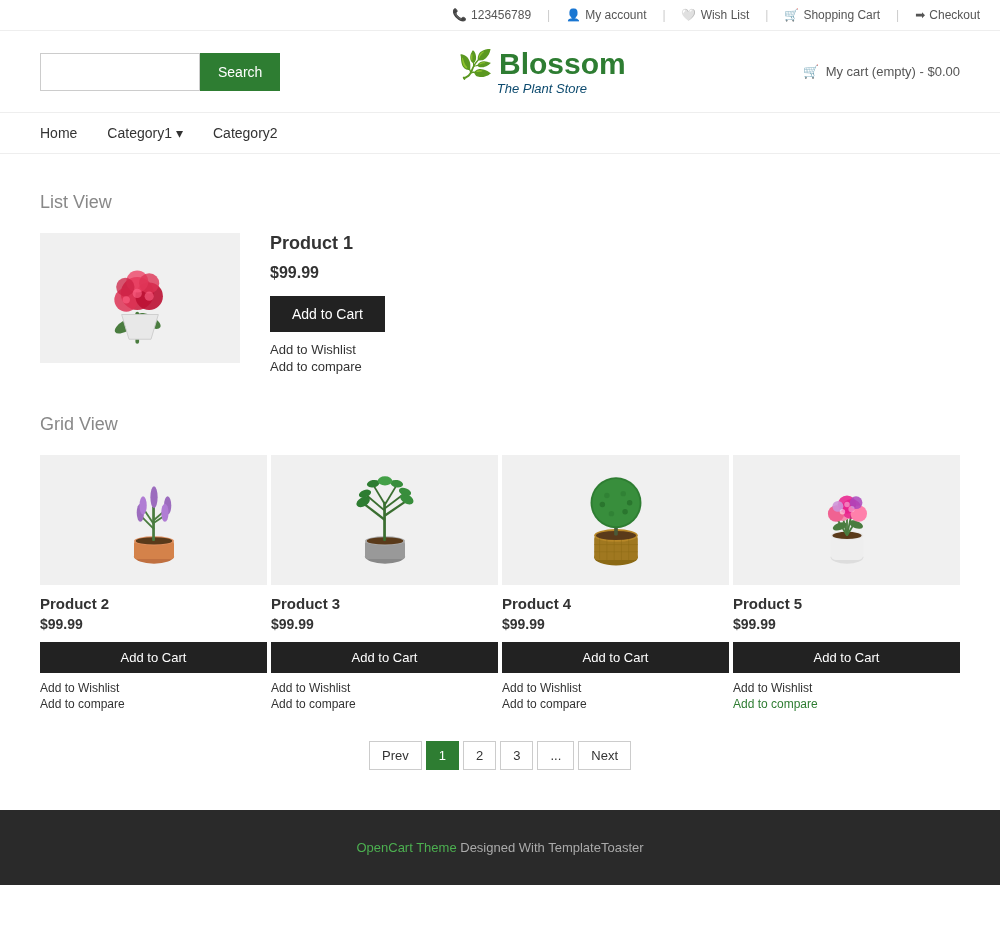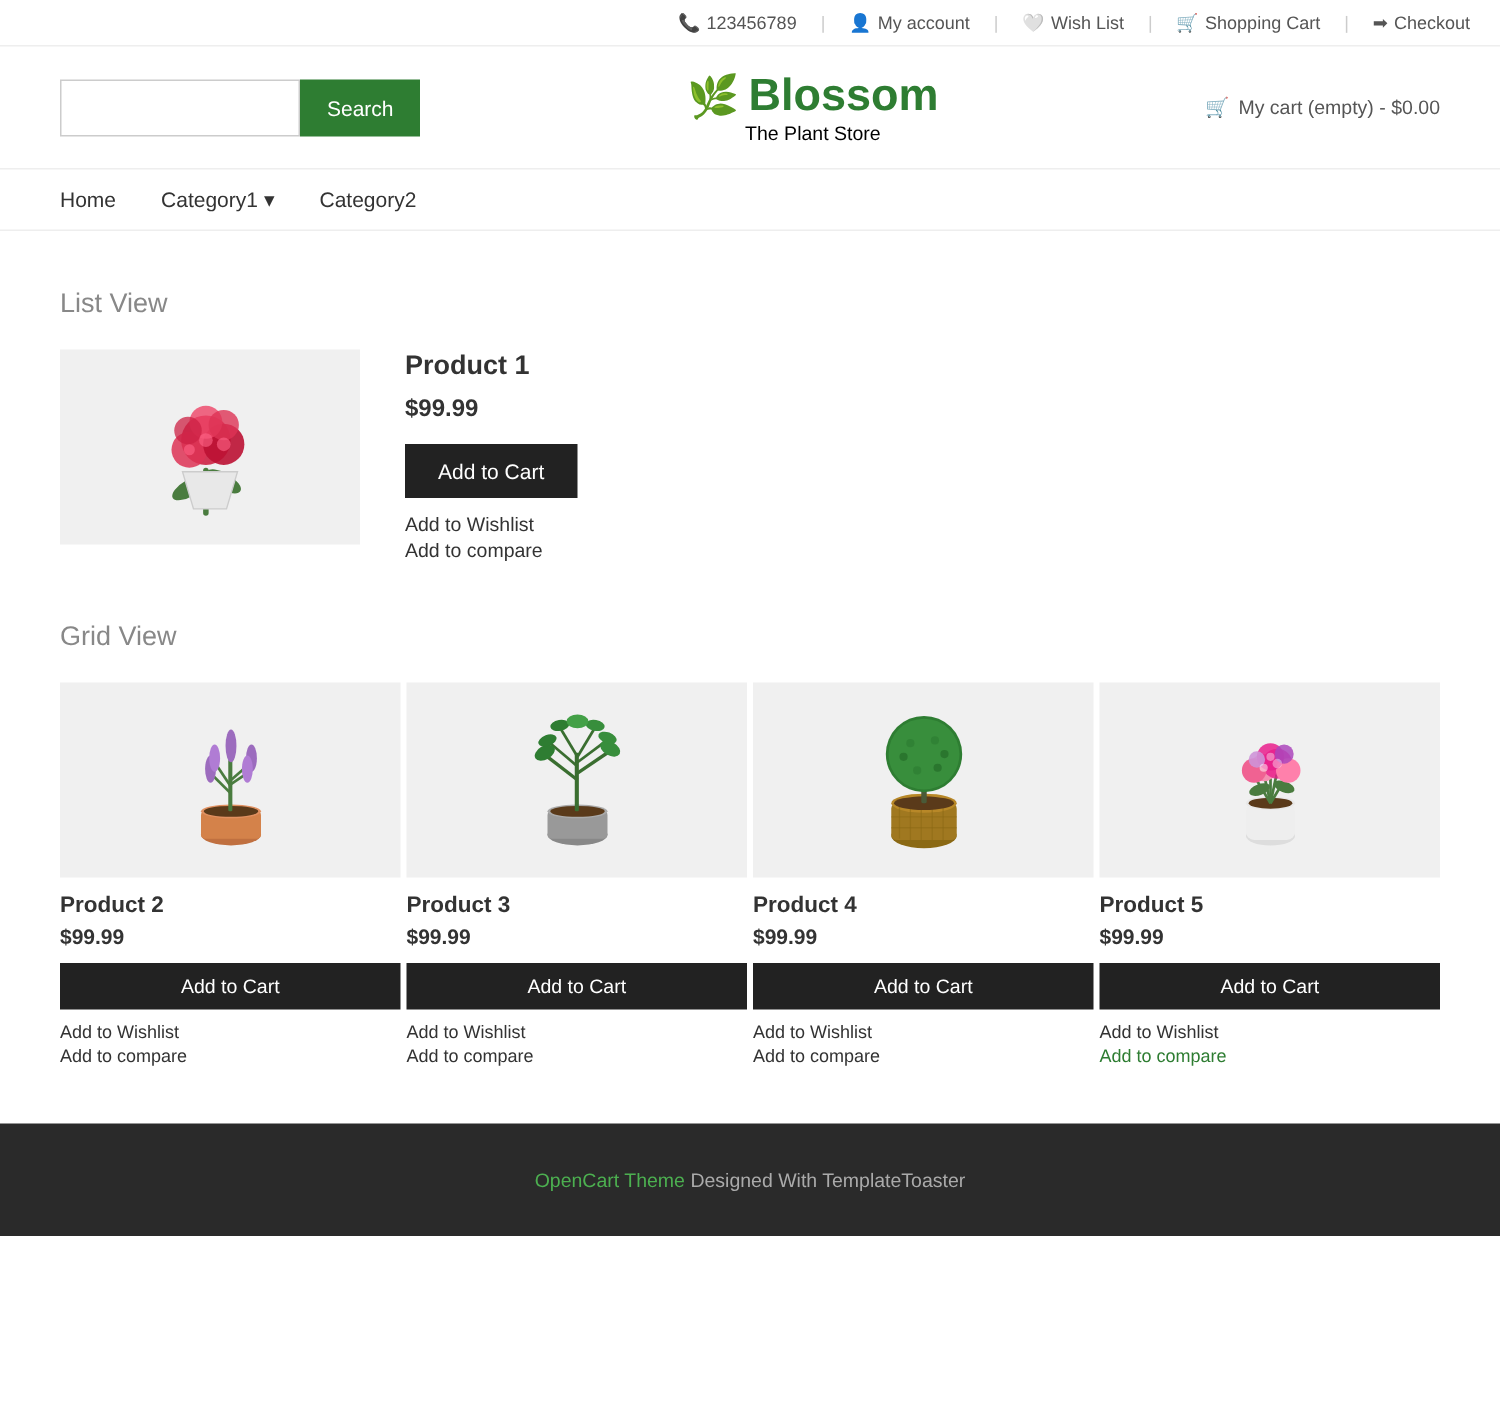--- a/index.html
+++ b/index.html
@@ -67,21 +67,22 @@
     .logo-title {
       font-size: 30px;
       font-weight: bold;
       color: #2e7d32;
       display: flex;
       align-items: center;
       gap: 6px;
     }
     .logo-subtitle {
       font-size: 13px;
-      color: #000000;
+      color: #0c4a6e;
+      font-style: italic;
     }
 
     .cart-area {
       display: flex;
       align-items: center;
       gap: 6px;
       font-size: 13px;
       color: #555;
       cursor: pointer;
     }
@@ -519,20 +520,28 @@
       <div class="grid-product-price">$99.99</div>
       <button class="grid-add-cart-btn">Add to Cart</button>
       <div class="grid-product-links">
         <a class="grid-product-link">Add to Wishlist</a>
         <a class="grid-product-link green" style="color: rgb(46, 125, 50);">Add to compare</a>
       </div>
     </div>
 
   </div>
 
+  <div class="pagination">
+    <button class="page-btn">Prev</button>
+    <button class="page-btn active">1</button>
+    <button class="page-btn">2</button>
+    <button class="page-btn">3</button>
+    <button class="page-btn">...</button>
+    <button class="page-btn">Next</button>
+  </div>
 
 </div>
 
 <div class="footer">
   <span>
     <a class="footer-link">OpenCart Theme</a><span> Designed With TemplateToaster</span>
   </span>
 </div>
 
 </body></html>

